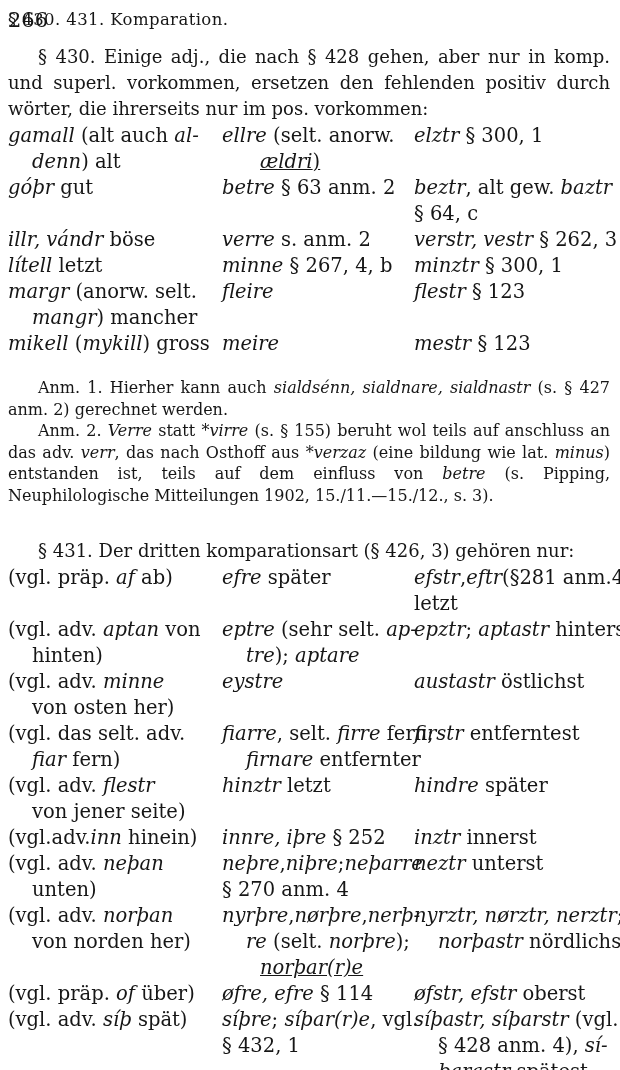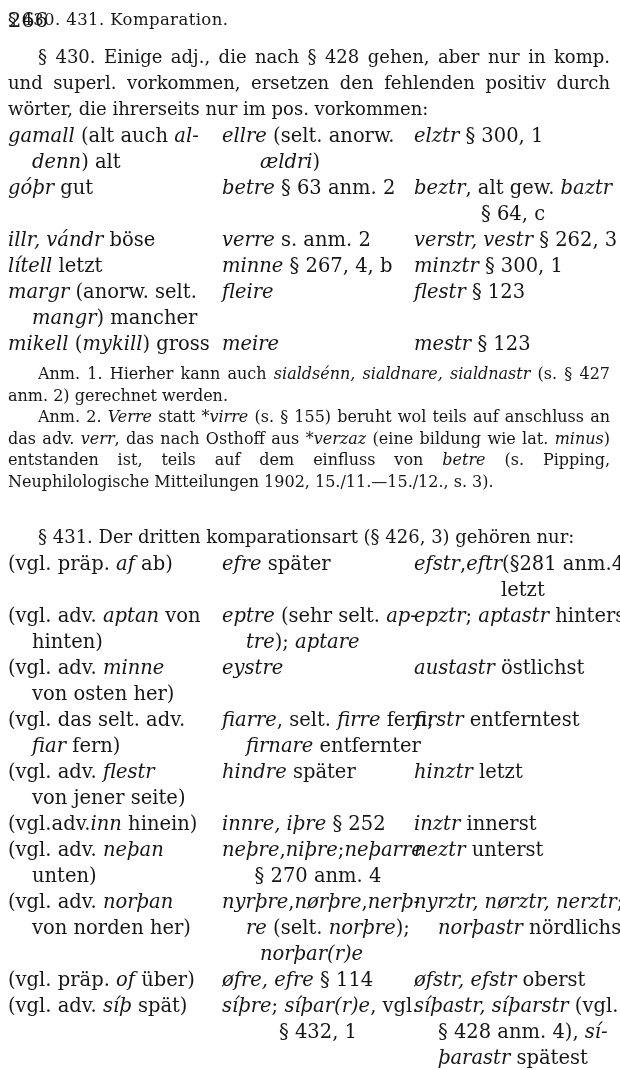--- a/index.html
+++ b/index.html
@@ -22,31 +22,31 @@
   .para{margin:0;}
   .para.main{
     font-size:18px;line-height:26px;
     text-align:justify;text-indent:30px;
   }
   .para.anm{
     font-size:16px;line-height:21.5px;
     text-align:justify;text-indent:30px;
   }
   .intro431{margin-top:32px;}
-  .anm-block{margin-top:6px;}
+  .anm-block{margin-top:20px;}
   .booktable{margin-top:1px;}
   .row{display:flex;}
   .cell{flex:0 0 auto;}
   .cell:nth-child(1){width:214px;}
   .cell:nth-child(2){width:192px;}
   .cell:nth-child(3){flex:1 1 auto;}
   .line{white-space:nowrap;font-size:19.5px;line-height:26px;}
   .line.ind{padding-left:24px;}
-  .line.ind2{padding-left:38px;}
-  .line.ctr{text-align:center;}
+  .line.ind2{padding-left:38px;text-decoration:underline;}
+  .line.ctr{text-align:left;}
   i{font-style:italic;}
 </style>
 </head>
 <body style="background: rgb(255, 255, 255);">
 
 <div class="page" style="color: rgb(22, 22, 22);">
   <div class="header">
     <span class="pagenum">266</span>
     <span class="running-title">§ 430. 431.  Komparation.</span>
   </div>
@@ -183,24 +183,24 @@
         <div class="cell">
           <div class="line"><i>firstr</i><span> entferntest</span></div>
         </div>
       </div>
       <div class="row">
         <div class="cell">
           <div class="line"><span>(vgl.  adv.  </span><i>flestr</i></div>
           <div class="line ind"><span>von jener seite)</span></div>
         </div>
         <div class="cell">
+          <div class="line"><i>hinztr</i><span> letzt</span></div>
+        </div>
+        <div class="cell">
           <div class="line"><i>hindre</i><span> später</span></div>
-        </div>
-        <div class="cell">
-          <div class="line"><i>hinztr</i><span> letzt</span></div>
         </div>
       </div>
       <div class="row">
         <div class="cell">
           <div class="line"><span>(vgl.adv.</span><i>inn</i><span> hinein)</span></div>
         </div>
         <div class="cell">
           <div class="line"><i>innre, iþre</i><span> § 252</span></div>
         </div>
         <div class="cell">

